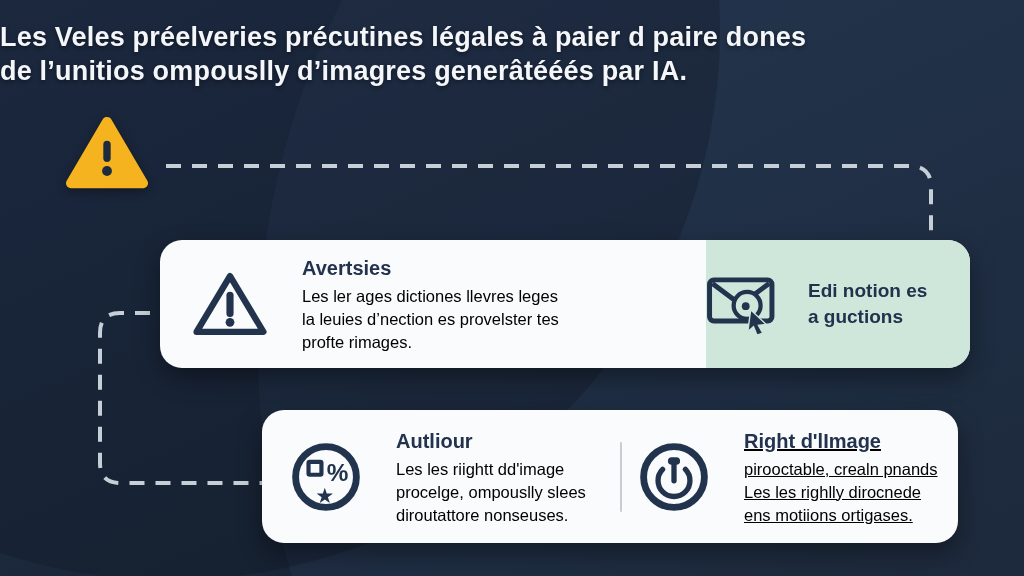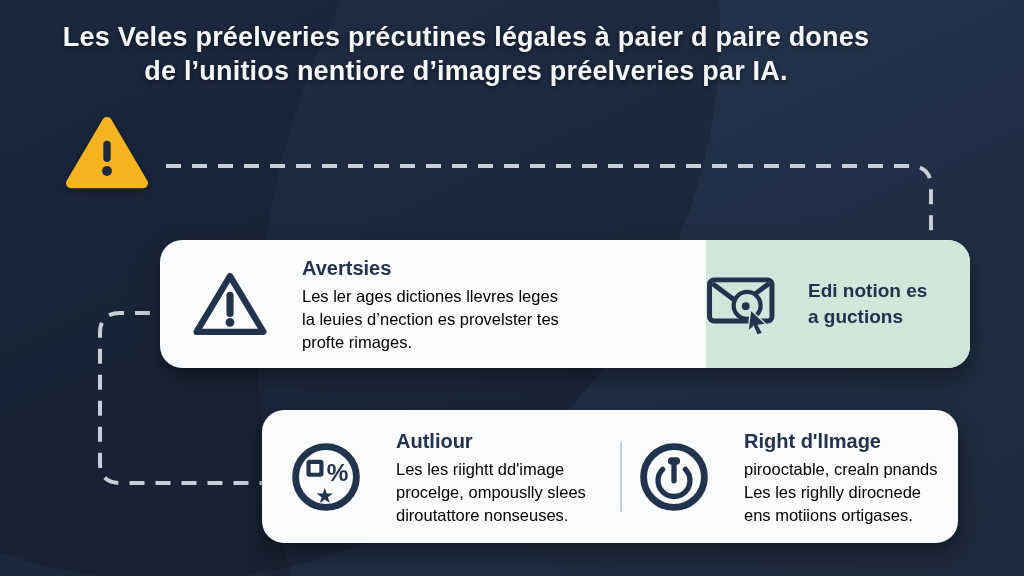--- a/index.html
+++ b/index.html
@@ -10,21 +10,21 @@
   }
   .bg-circle{
     position:absolute;left:258px;top:-420px;width:1540px;height:1540px;
     border-radius:50%;background:rgba(62,86,124,0.16);pointer-events:none;
   }
   .bg-circle2{
     position:absolute;left:-380px;top:-520px;width:1100px;height:1100px;
     border-radius:50%;background:rgba(10,16,26,0.25);pointer-events:none;
   }
   .title{
-    position:absolute;left:0;top:20px;width:932px;text-align:center;
+    position:absolute;left:0;top:20px;width:932px;
     color:#f4f6f9;font-weight:700;font-size:27px;line-height:34px;
     letter-spacing:.2px;text-shadow:0 2px 4px rgba(0,0,0,.4);
   }
   .connectors{position:absolute;left:0;top:0;pointer-events:none;}
   .warn-tri{position:absolute;left:66px;top:116px;width:82px;height:74px;
     filter:drop-shadow(0 3px 5px rgba(0,0,0,.35));}
   .card{
     position:absolute;background:#fafbfc;border-radius:22px;
     box-shadow:0 10px 24px rgba(0,0,0,.38);
   }
@@ -41,21 +41,21 @@
     border-radius:0 22px 22px 0;display:flex;align-items:center;
     box-sizing:border-box;
   }
   .env-icon{width:78px;height:62px;flex:0 0 auto;margin-right:24px;}
   .panel-label{font-size:19px;font-weight:700;color:#21324d;line-height:26px;}
   .card2{left:262px;top:410px;width:696px;height:133px;display:flex;}
   .half{
     flex:1 1 50%;display:flex;align-items:center;box-sizing:border-box;
   }
   .half-left{padding-left:26px;}
-  .half-right{padding-left:26px;}
+  .half-right{padding-left:26px;text-decoration:underline;}
   .round-icon{width:76px;height:76px;flex:0 0 auto;margin-right:32px;}
   .v-divider{
     position:absolute;left:358px;top:32px;height:70px;width:2px;
     background:#c9ccd1;border-radius:1px;
   }
   .txt-block{padding-top:2px;}
 </style>
 </head>
 <body>
 
@@ -63,21 +63,21 @@
   <div class="bg-circle"></div>
   <div class="bg-circle2"></div>
 
   <svg class="connectors" width="1024" height="576" viewBox="0 0 1024 576">
     <path d="M166,166 H910 Q931,166 931,187 V287 Q931,308 910,308 H858" fill="none" stroke="#c6cfd8" stroke-width="4" stroke-dasharray="15 11"></path>
     <path d="M150,313 H120 Q100,313 100,333 V463 Q100,483 120,483 H262" fill="none" stroke="#c6cfd8" stroke-width="4" stroke-dasharray="15 11"></path>
   </svg>
 
   <div class="title">
     <div>Les Veles préelveries précutines légales à paier d paire dones</div>
-    <div>de l’unitios nentiore d’imagres préelveries par IA.</div>
+    <div>de l’unitios ompouslly d’imagres generâtééés par IA.</div>
   </div>
 
   <svg class="warn-tri" viewBox="0 0 100 90">
     <path d="M50,7 L94,82 L6,82 Z" fill="#f5b41f" stroke="#f5b41f" stroke-width="12" stroke-linejoin="round"></path>
     <rect x="45.5" y="30" width="9" height="26" rx="4.5" fill="#1e2b3e"></rect>
     <circle cx="50" cy="67" r="6" fill="#1e2b3e"></circle>
   </svg>
 
   <div class="card card1">
     <div class="card1-left">

